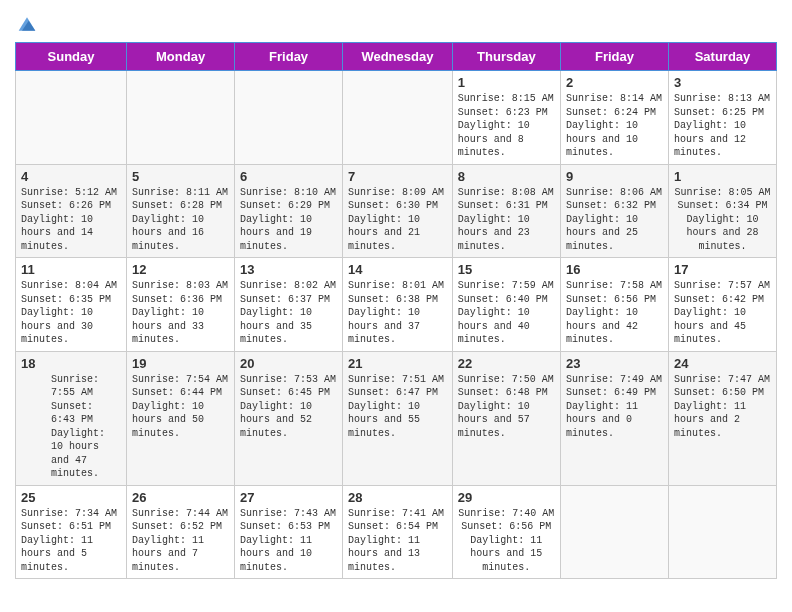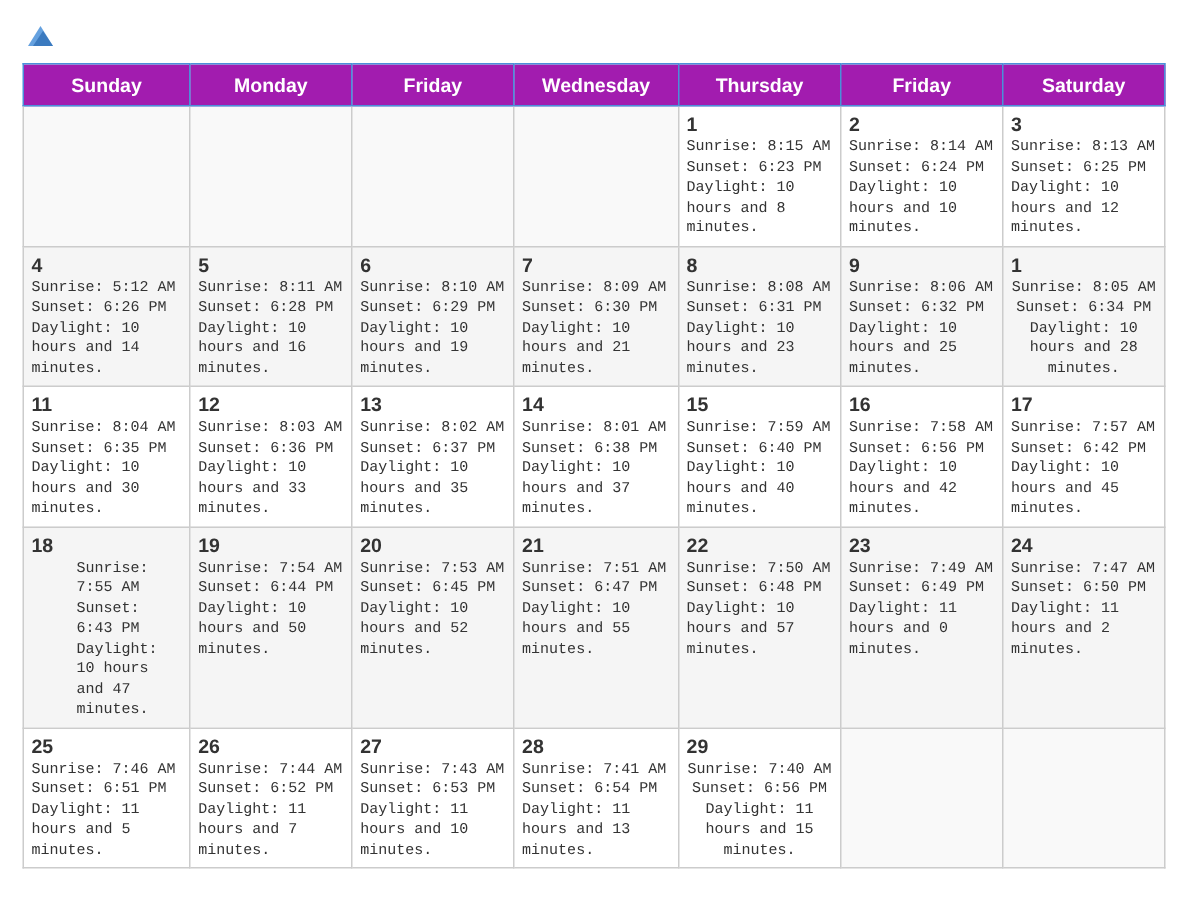--- a/index.html
+++ b/index.html
@@ -278,21 +278,21 @@
         <td>
           <span class="day-number">24</span>
           <div class="day-info" style="white-space: pre-line;">Sunrise: 7:47 AM
 Sunset: 6:50 PM
 Daylight: 11 hours and 2 minutes.</div>
         </td>
       </tr>
       <tr>
         <td>
           <span class="day-number">25</span>
-          <div class="day-info" style="white-space: pre-line;">Sunrise: 7:46 AM
+          <div class="day-info" style="white-space: pre-line;">Sunrise: 7:34 AM
 Sunset: 6:51 PM
 Daylight: 11 hours and 5 minutes.</div>
         </td>
         <td>
           <span class="day-number">26</span>
           <div class="day-info" style="white-space: pre-line;">Sunrise: 7:44 AM
 Sunset: 6:52 PM
 Daylight: 11 hours and 7 minutes.</div>
         </td>
         <td>

